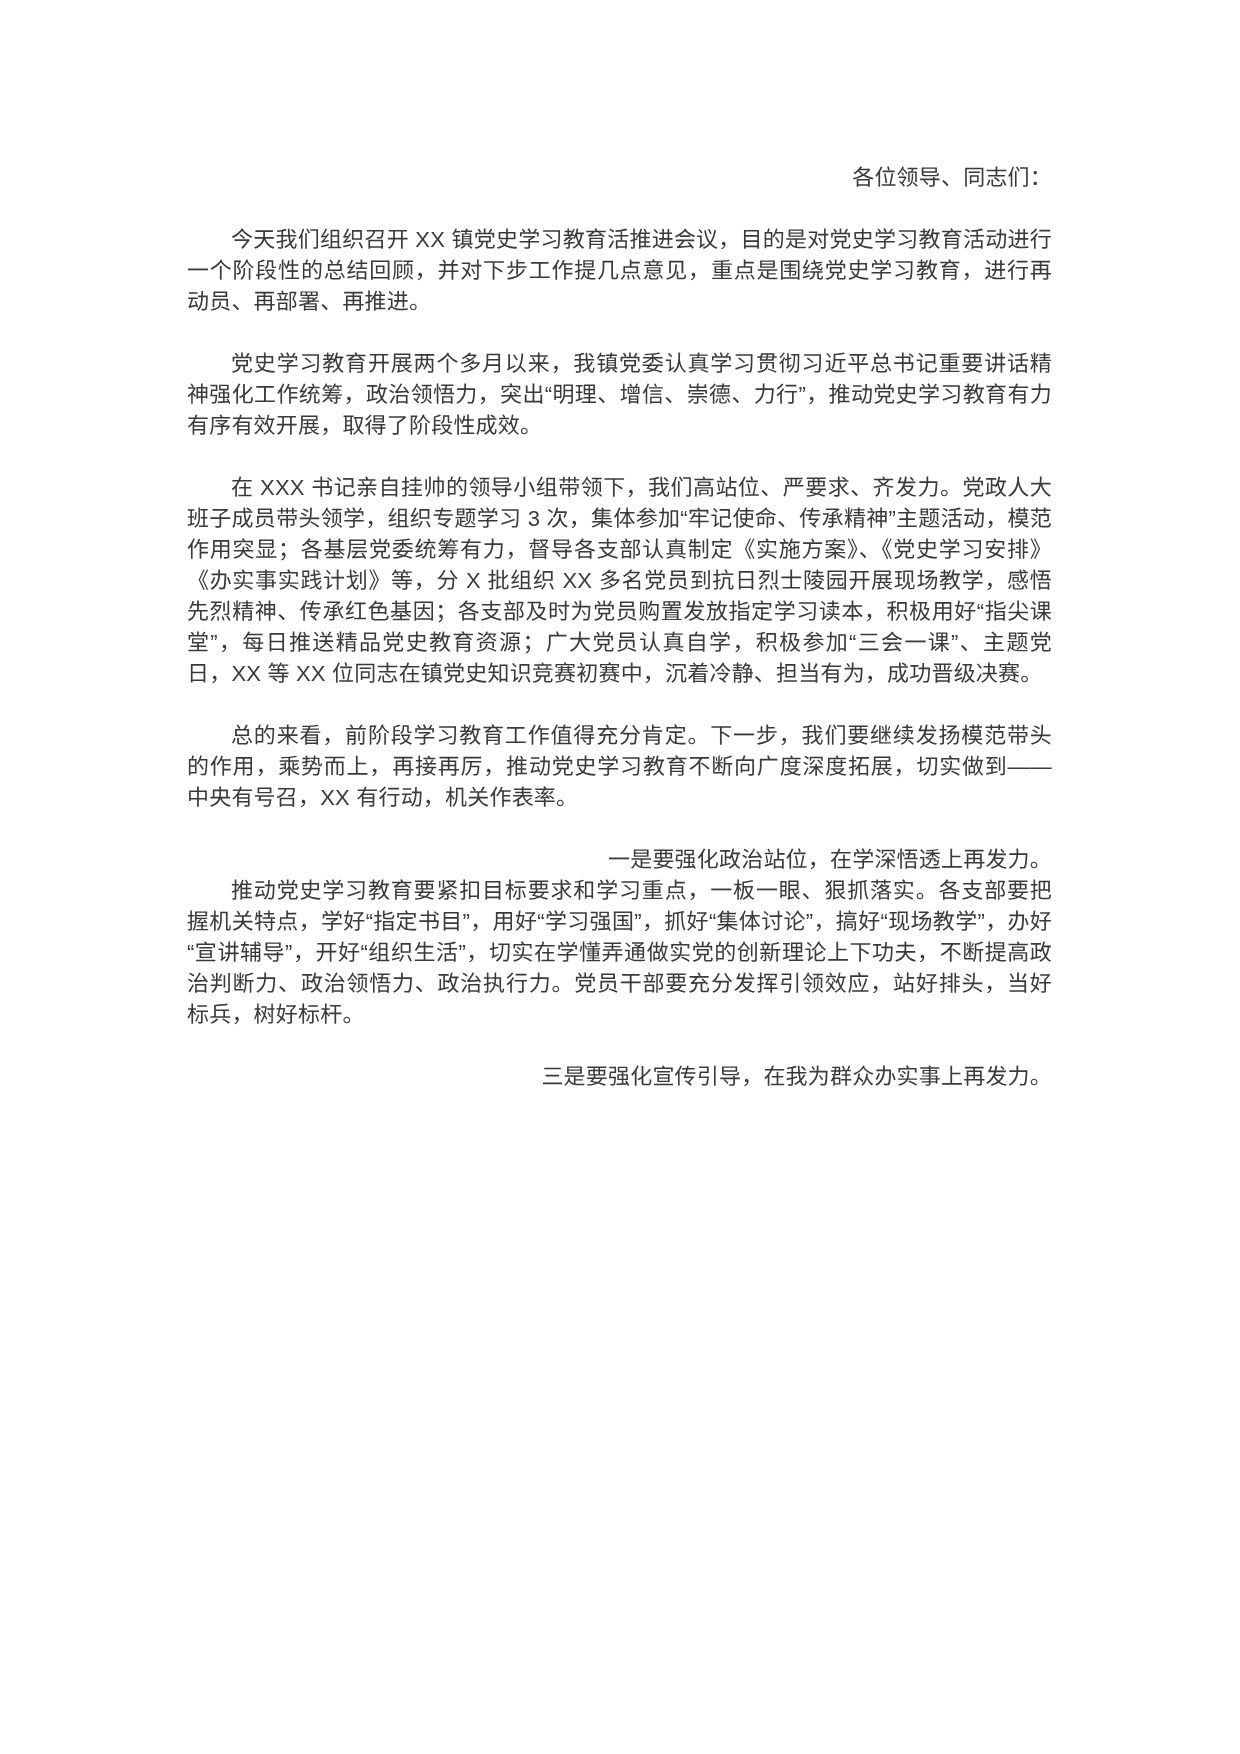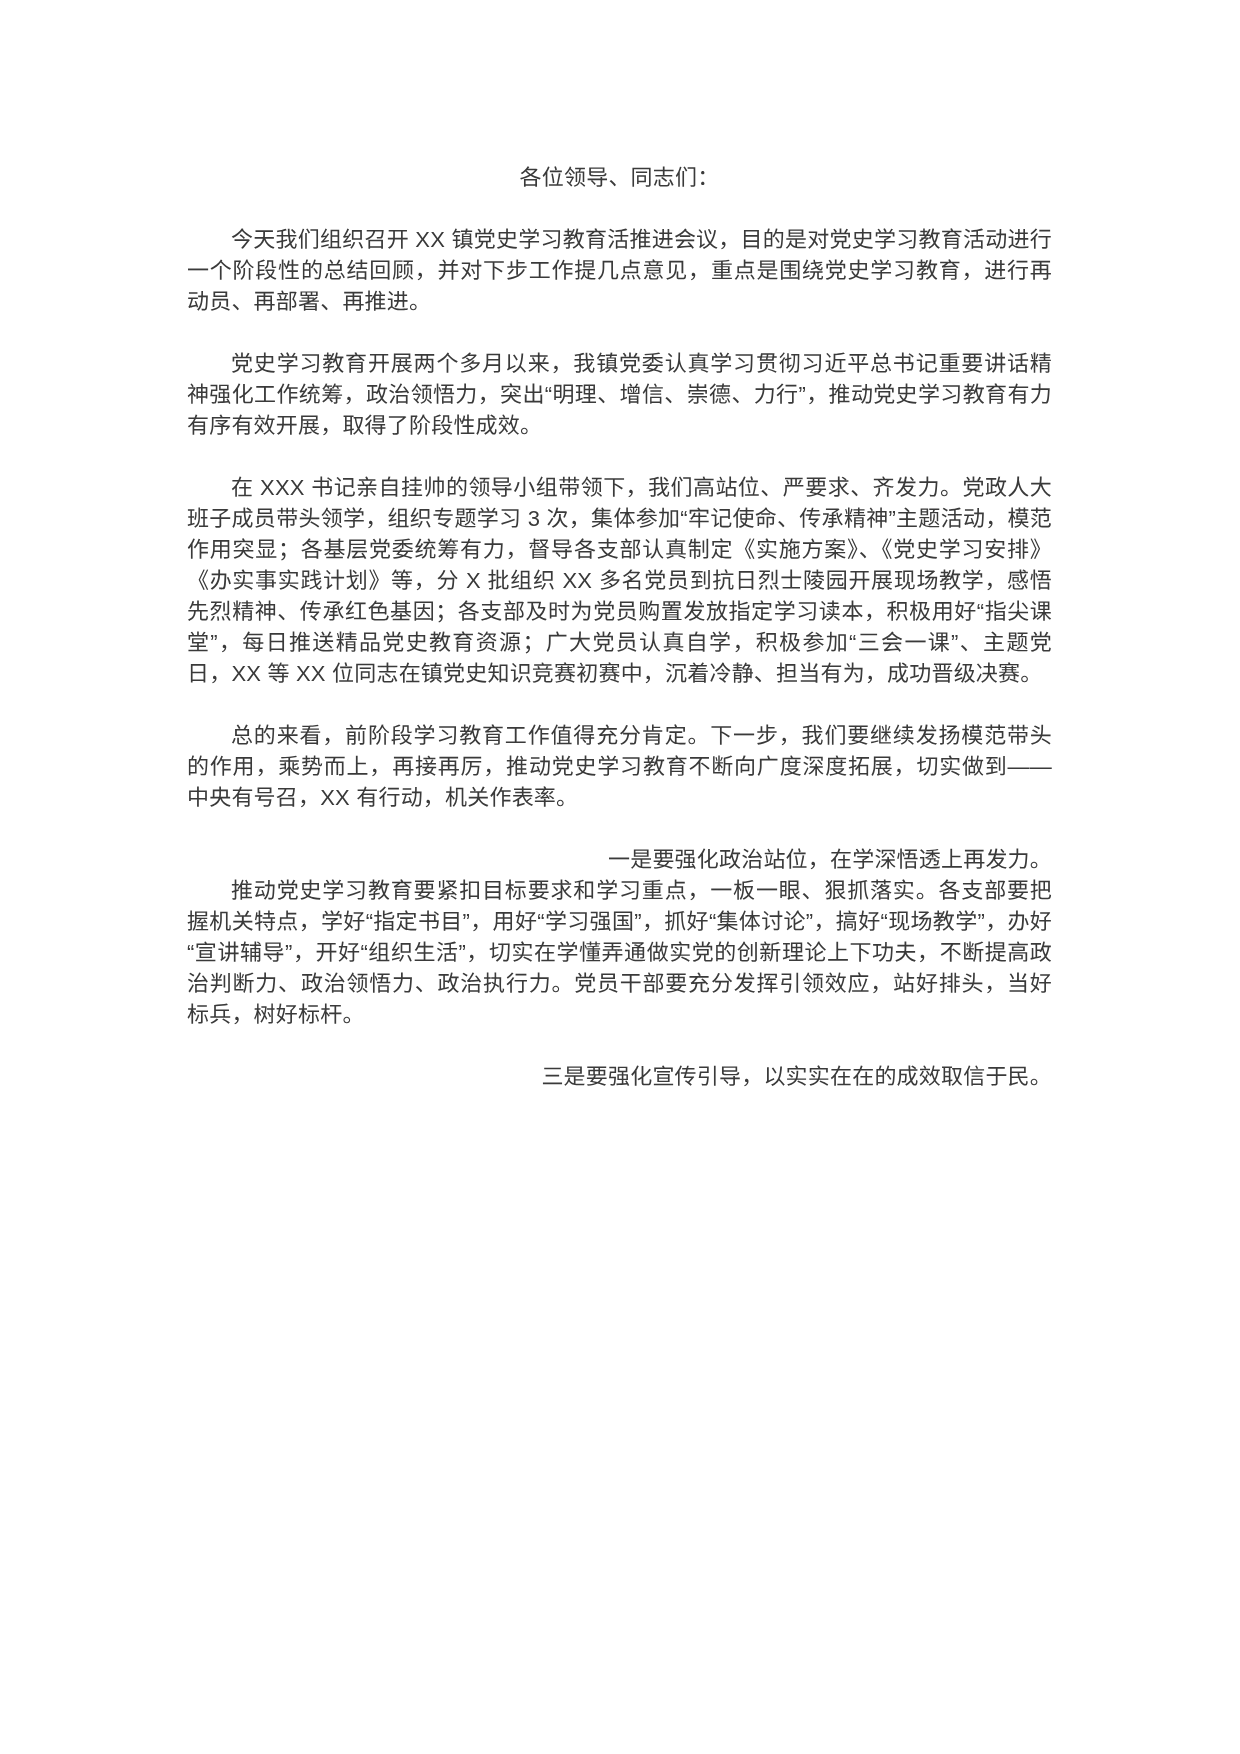--- a/index.html
+++ b/index.html
@@ -26,21 +26,21 @@
     line-height: 31px;
     text-align: justify;
     letter-spacing: 0.2px;
   }
   p {
     margin: 0;
   }
   .salutation {
     text-indent: 0;
     margin-bottom: 31px;
-    text-align: center;
+    text-align: right;
   }
   .para {
     text-indent: 2em;
     margin-bottom: 31px;
   }
   .section {
     margin-bottom: 31px;
   }
   .section .heading {
     text-indent: 2em;
@@ -69,16 +69,16 @@
 
   <div class="section">
     <p class="heading">一是要强化政治站位，在学深悟透上再发力。</p>
     <p class="body">推动党史学习教育要紧扣目标要求和学习重点，一板一眼、狠抓落实。各支部要把握机关特点，学好“指定书目”，用好“学习强国”，抓好“集体讨论”，搞好“现场教学”，办好“宣讲辅导”，开好“组织生活”，切实在学懂弄通做实党的创新理论上下功夫，不断提高政治判断力、政治领悟力、政治执行力。党员干部要充分发挥引领效应，站好排头，当好标兵，树好标杆。</p>
   </div>
 
   <div class="section">
   </div>
 
   <div class="section">
-    <p class="heading">三是要强化宣传引导，以实实在在的成效取信于民。</p>
+    <p class="heading">三是要强化宣传引导，在我为群众办实事上再发力。</p>
   </div>
 
 </div>
 
 </body></html>

